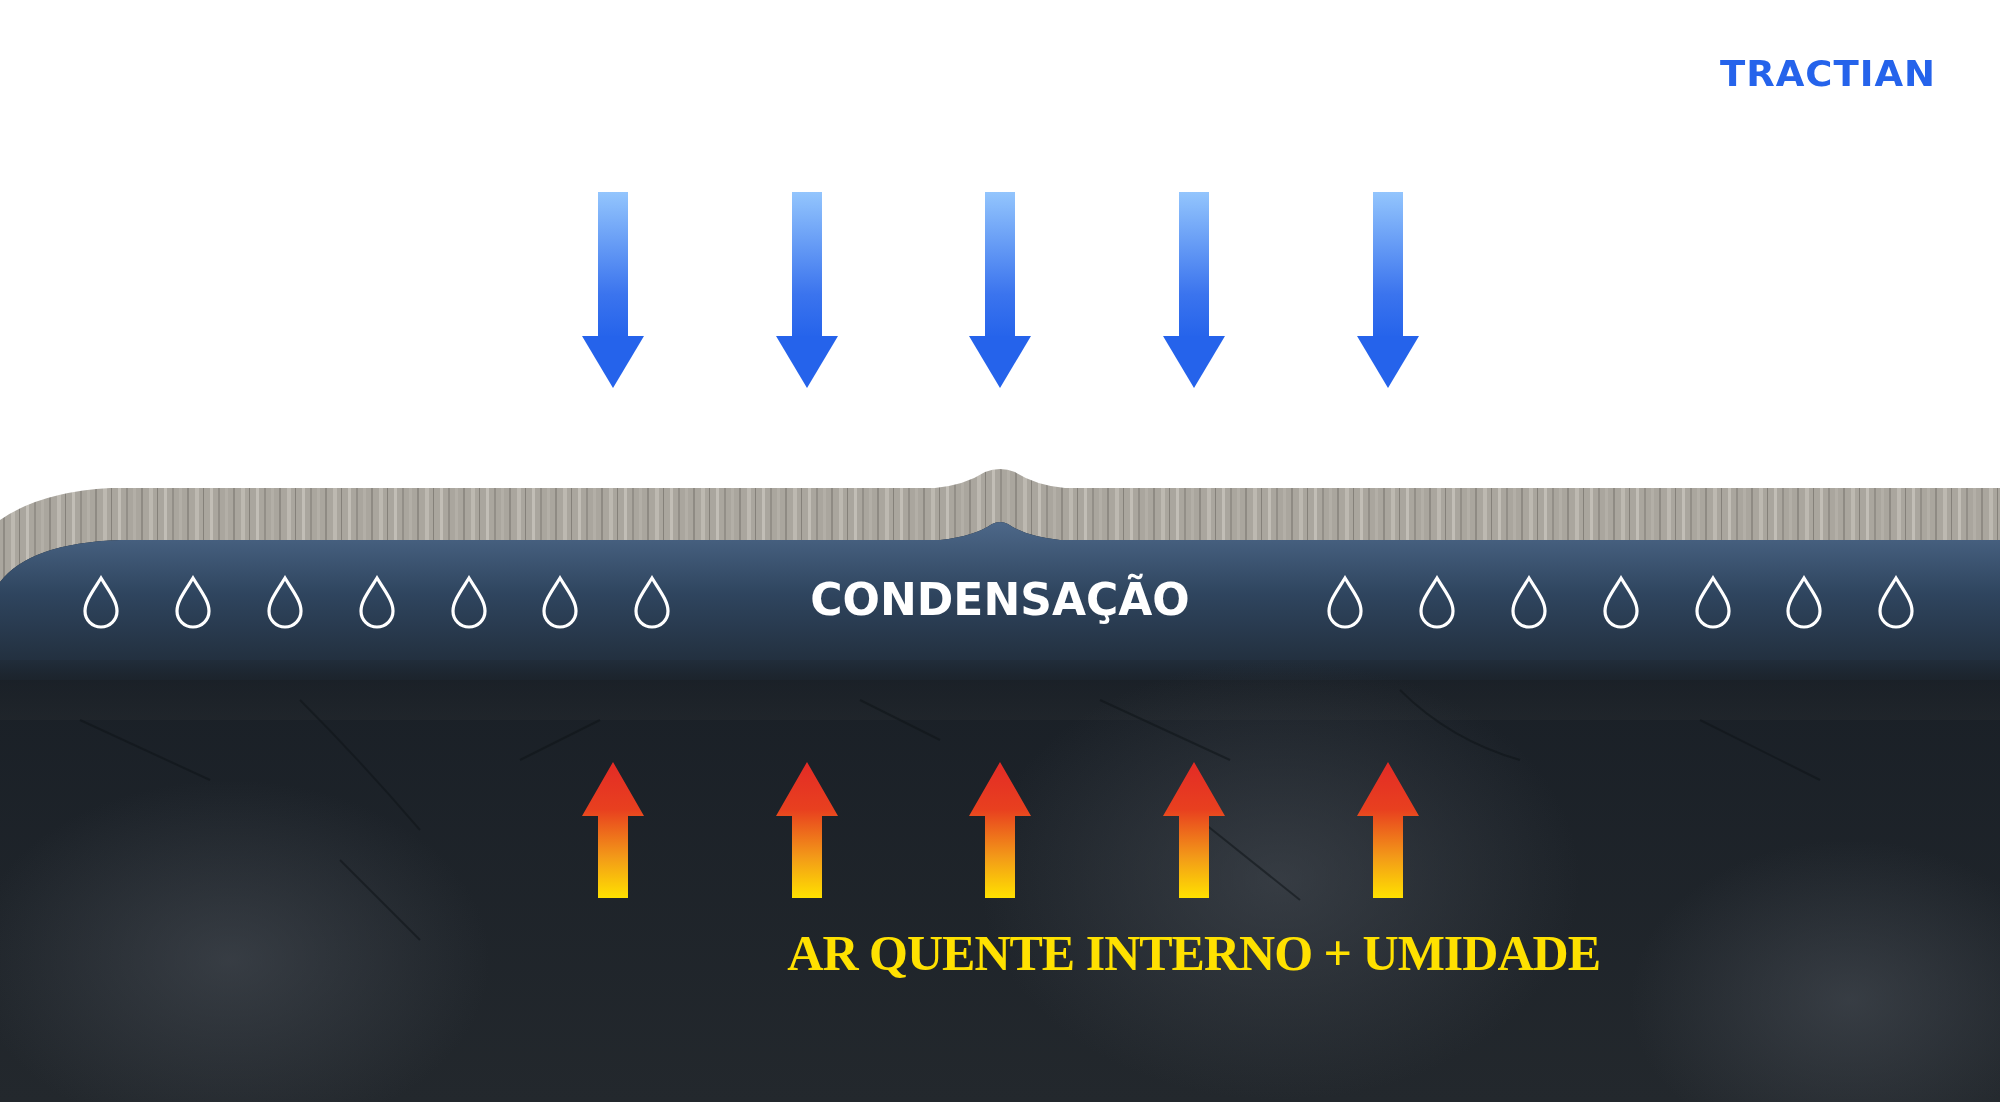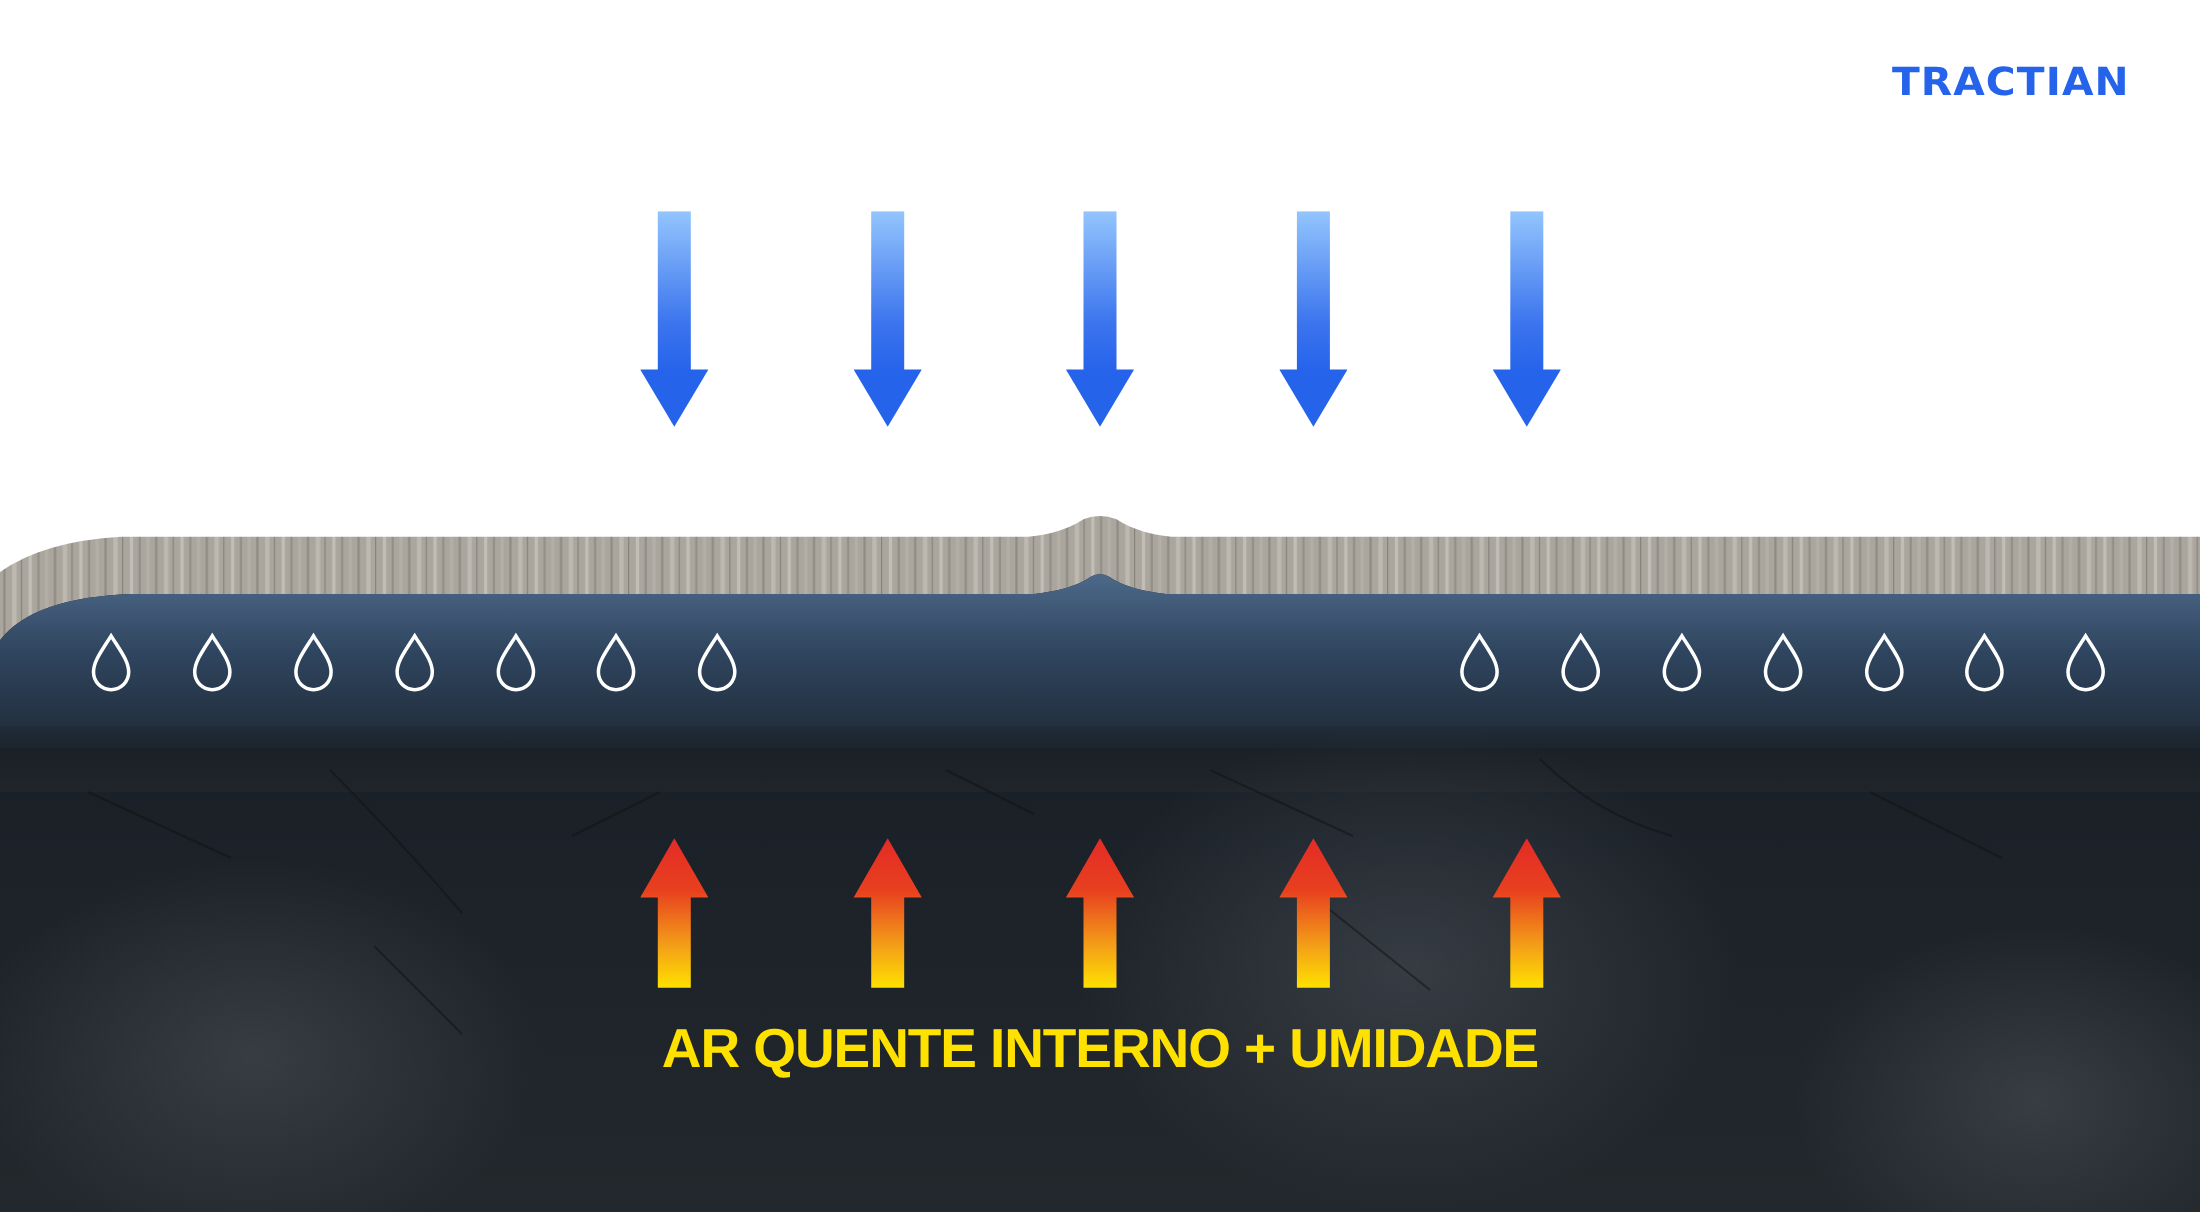--- a/index.html
+++ b/index.html
@@ -25,21 +25,21 @@
   }
 
   .label-mid {
     position: absolute; left: 700px; top: 570px; width: 600px; height: 60px;
     text-align: center; font-family: "DejaVu Sans", sans-serif; font-weight: bold;
     font-size: 44px; line-height: 60px; color: #ffffff; letter-spacing: 0px;
   }
 
   .title-bottom {
     position: absolute; left: 400px; top: 918px; width: 1200px; height: 70px;
-    text-align: center; font-family: Liberation Sans, sans-serif; font-weight: bold;
+    text-align: right; font-family: Liberation Serif, serif; font-weight: bold;
     font-size: 50px; line-height: 70px; color: #ffe100; letter-spacing: -1px;
   }
 
   .arrow { position: absolute; }
   .drop { position: absolute; }
 </style>
 </head>
 <body>
 
 <div class="stage">
@@ -144,20 +144,21 @@
   <svg class="drop" style="left:449px;top:575px" width="40" height="56" viewBox="0 0 40 56">
       <path d="M20 3 C 12 16 4 26 4 36 A 16 16 0 0 0 36 36 C 36 26 28 16 20 3 Z" fill="none" stroke="#fff" stroke-width="3.2"></path>
     </svg>
   <svg class="drop" style="left:540px;top:575px" width="40" height="56" viewBox="0 0 40 56">
       <path d="M20 3 C 12 16 4 26 4 36 A 16 16 0 0 0 36 36 C 36 26 28 16 20 3 Z" fill="none" stroke="#fff" stroke-width="3.2"></path>
     </svg>
   <svg class="drop" style="left:632px;top:575px" width="40" height="56" viewBox="0 0 40 56">
       <path d="M20 3 C 12 16 4 26 4 36 A 16 16 0 0 0 36 36 C 36 26 28 16 20 3 Z" fill="none" stroke="#fff" stroke-width="3.2"></path>
     </svg>
 
+  <div class="label-mid">CONDENSAÇÃO</div>
 
   <svg class="drop" style="left:1325px;top:575px" width="40" height="56" viewBox="0 0 40 56">
       <path d="M20 3 C 12 16 4 26 4 36 A 16 16 0 0 0 36 36 C 36 26 28 16 20 3 Z" fill="none" stroke="#fff" stroke-width="3.2"></path>
     </svg>
   <svg class="drop" style="left:1417px;top:575px" width="40" height="56" viewBox="0 0 40 56">
       <path d="M20 3 C 12 16 4 26 4 36 A 16 16 0 0 0 36 36 C 36 26 28 16 20 3 Z" fill="none" stroke="#fff" stroke-width="3.2"></path>
     </svg>
   <svg class="drop" style="left:1509px;top:575px" width="40" height="56" viewBox="0 0 40 56">
       <path d="M20 3 C 12 16 4 26 4 36 A 16 16 0 0 0 36 36 C 36 26 28 16 20 3 Z" fill="none" stroke="#fff" stroke-width="3.2"></path>
     </svg>

